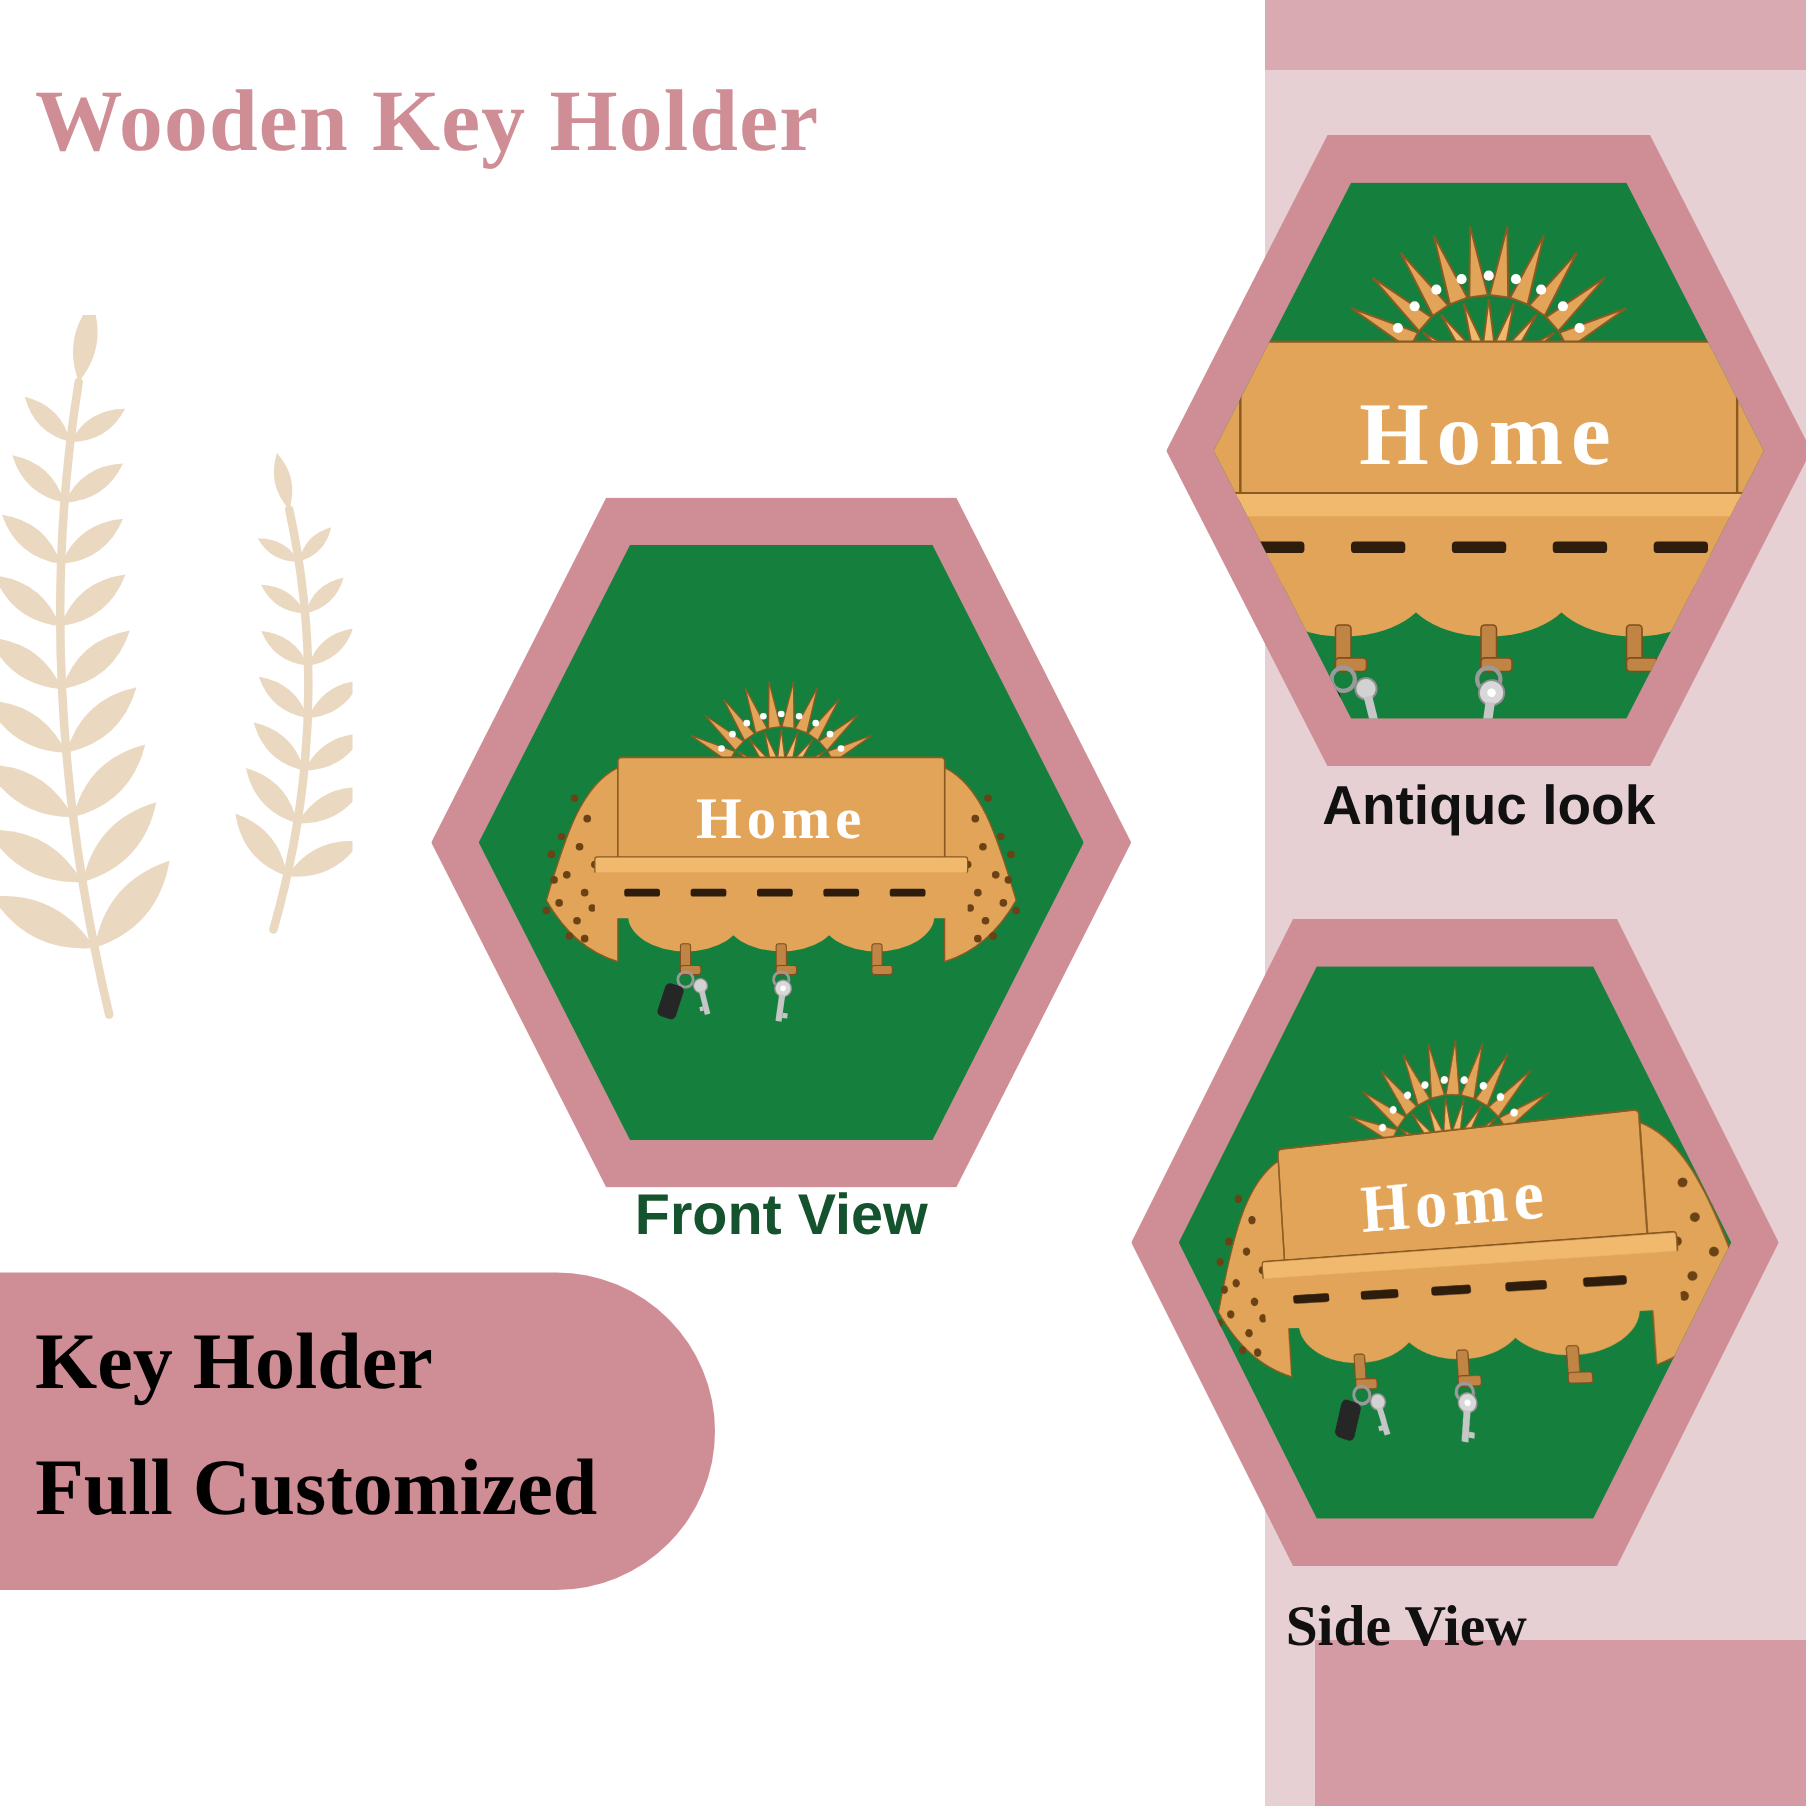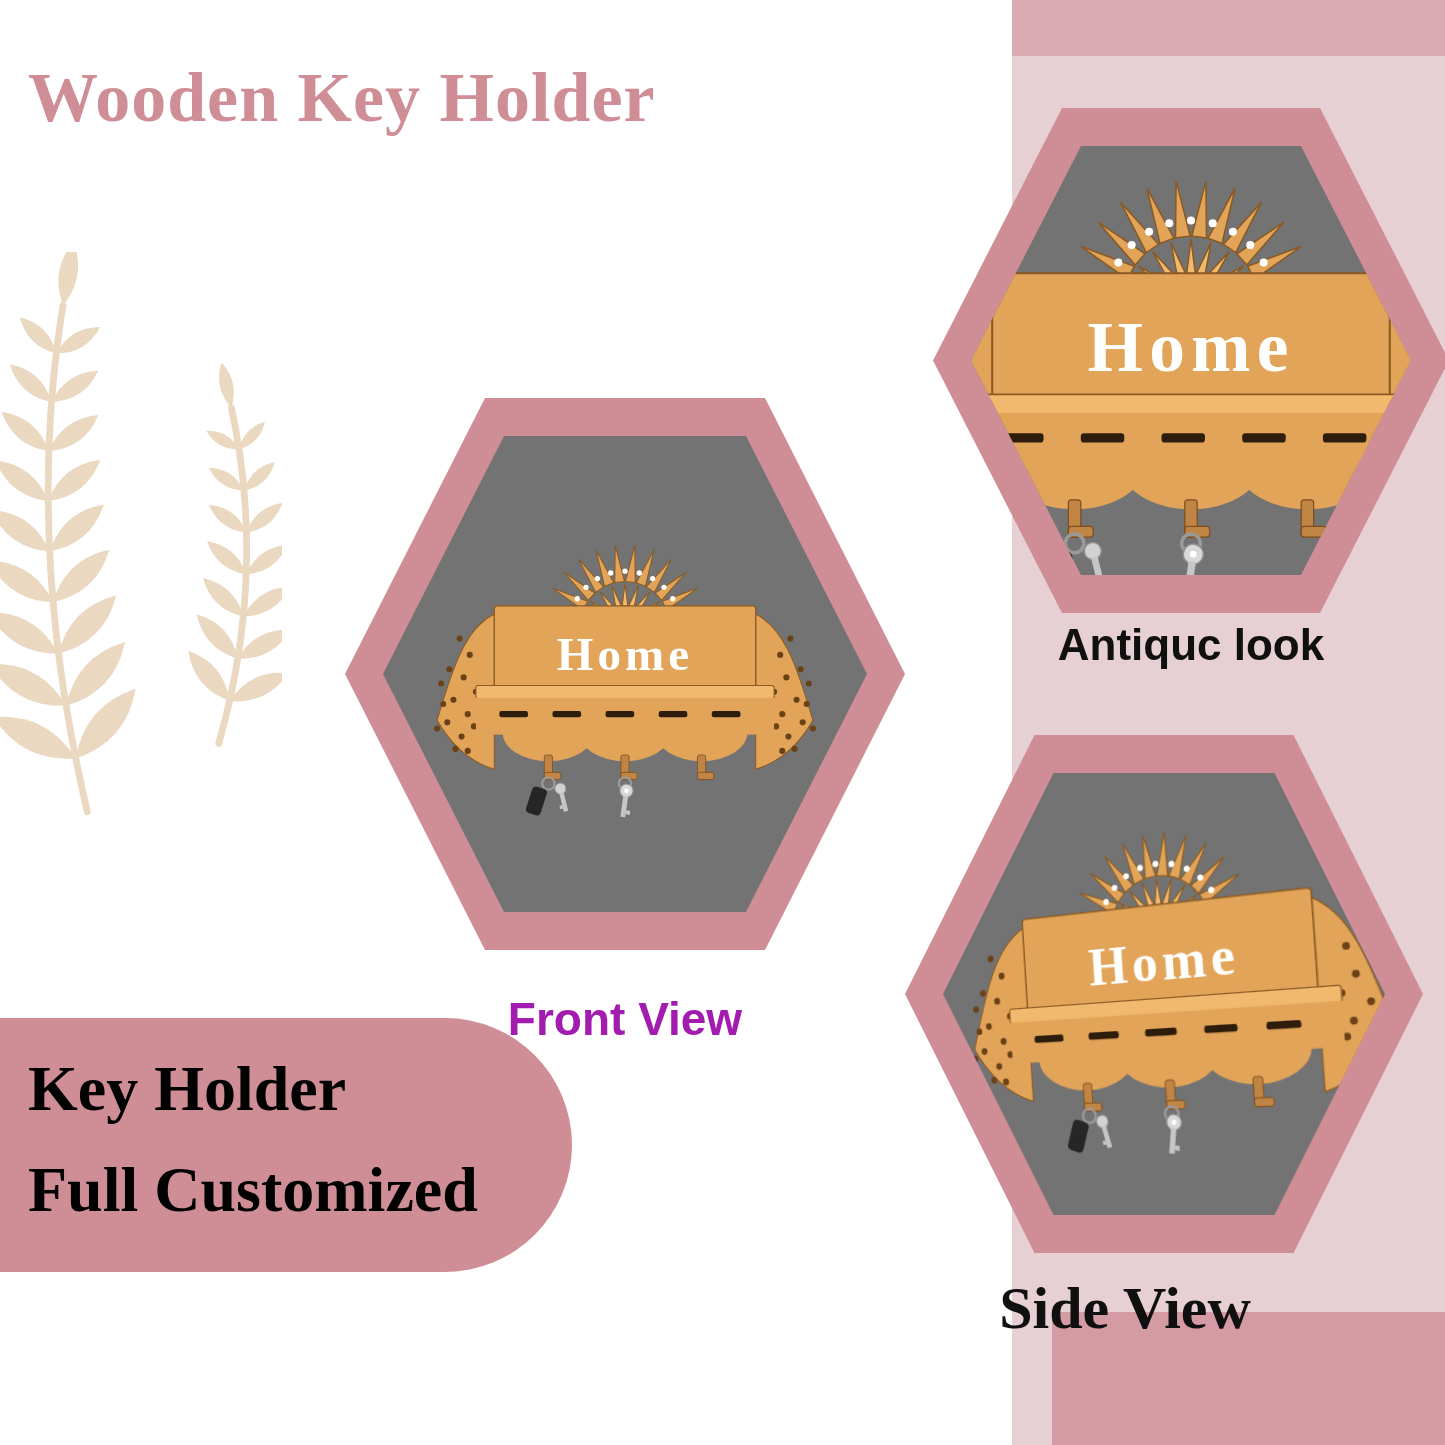--- a/index.html
+++ b/index.html
@@ -9,35 +9,35 @@
   .band{position:absolute;left:1012px;top:0;width:433px;height:1445px;}
   .band-top{position:absolute;left:1012px;top:0;width:433px;height:56px;}
   .corner-block{position:absolute;left:1052px;top:1312px;width:393px;height:133px;}
 
   .title{position:absolute;left:28px;top:58px;margin:0;font-family:"Liberation Serif",serif;font-weight:700;font-size:70px;letter-spacing:1px;white-space:nowrap;}
 
   .leaves{position:absolute;left:-10px;top:252px;width:292px;height:584px;}
 
   .hex{position:absolute;}
   .hex,.hex-inner{clip-path:polygon(25% 0%,75% 0%,100% 50%,75% 100%,25% 100%,0% 50%);}
-  .hex-inner{position:absolute;left:38px;top:38px;right:38px;bottom:38px;background:#737373;display:flex;align-items:center;justify-content:center;}
+  .hex-inner{position:absolute;left:38px;top:38px;right:38px;bottom:38px;background:#15803d;display:flex;align-items:center;justify-content:center;}
   .hex-front{left:345px;top:398px;width:560px;height:552px;}
   .hex-antique{left:933px;top:108px;width:516px;height:505px;}
   .hex-side{left:905px;top:735px;width:518px;height:518px;}
 
   .product-wrap{width:430px;height:337px;flex:0 0 auto;}
   .product-wrap svg{width:100%;height:100%;display:block;}
   .wrap-front{transform:translateY(8px);}
   .wrap-antique{transform:scale(1.52) translateY(10px);transform-origin:50% 42%;}
   .wrap-side{transform:perspective(900px) rotateY(-20deg) rotate(-4deg) scale(1.18);}
 
   .view-label{position:absolute;text-align:center;color:#101010;font-weight:700;white-space:nowrap;}
   .label-front{left:345px;top:944px;width:560px;font-size:46px;}
   .label-antique{left:933px;top:620px;width:516px;font-size:44px;}
-  .label-side{left:905px;top:1274px;width:440px;font-size:60px;font-family:"Liberation Serif",serif;}
+  .label-side{left:905px;top:1274px;width:440px;font-size:46px;font-family:"Liberation Serif",serif;}
 
   .badge{position:absolute;left:0;top:1018px;width:572px;height:254px;border-radius:0 130px 130px 0;}
   .badge-text{position:absolute;left:28px;top:20px;font-family:"Liberation Serif",serif;font-weight:700;font-size:64px;color:#000;line-height:1.58;white-space:nowrap;}
 </style>
 </head>
 <body>
 
 <div class="canvas">
 
   <div class="band" style="background: rgb(231, 208, 212);"></div>
@@ -423,21 +423,21 @@
               <circle cx="0" cy="4" r="6.5" fill="#d8d8d8" stroke="#8f8f8f"></circle>
               <circle cx="0" cy="4" r="2.2" fill="#ffffff"></circle>
               <rect x="-2.4" y="9" width="4.8" height="21" fill="#c6c6c6"></rect>
               <rect x="2.4" y="23" width="4" height="4" fill="#c6c6c6"></rect>
             </g>
           </svg>
         </div>
     </div>
   </div>
 
-  <div class="view-label label-front" style="color: #a21caf; margin-top: 48px;">Front View</div>
+  <div class="view-label label-front" style="color: #14532d;">Front View</div>
   <div class="view-label label-antique" style="color: rgb(16, 16, 16);">Antiquc look</div>
   <div class="view-label label-side" style="color: rgb(16, 16, 16);">Side View</div>
 
   <div class="badge" style="background: rgb(207, 142, 150);">
     <div class="badge-text">
       <div>Key Holder</div>
       <div>Full Customized</div>
     </div>
   </div>
 

